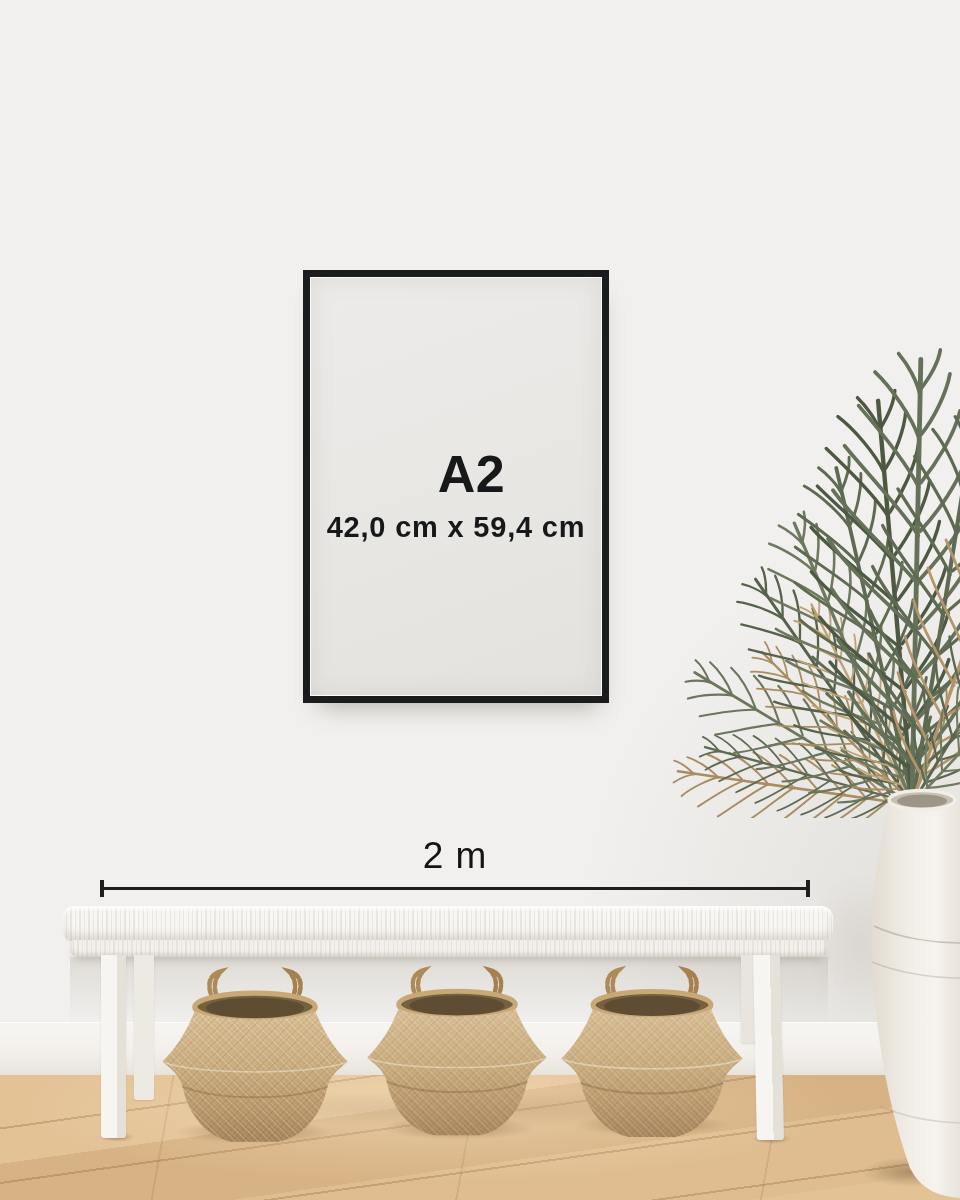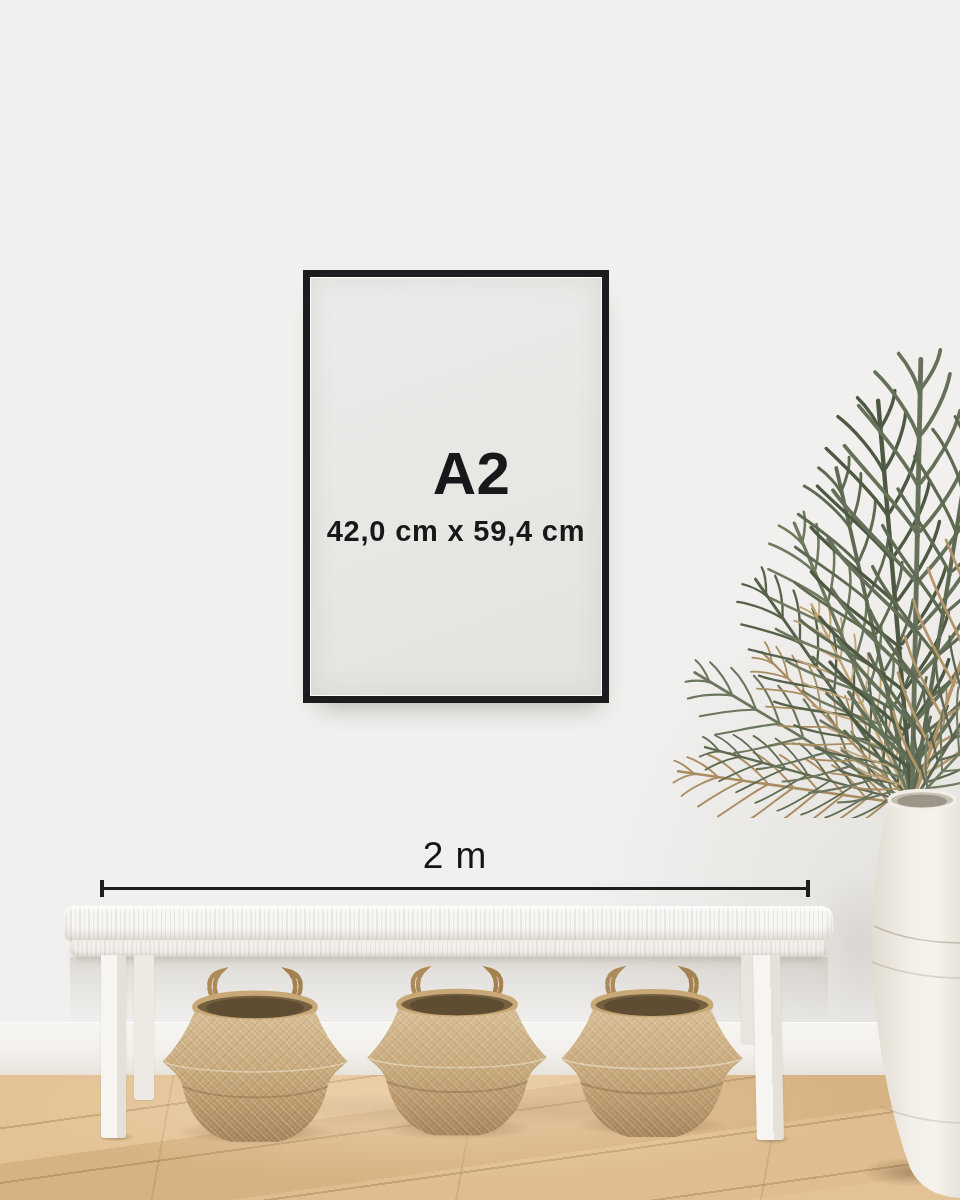--- a/index.html
+++ b/index.html
@@ -25,21 +25,21 @@
 
   
   .frame{position:absolute;left:303px;top:270px;width:306px;height:433px;
     box-sizing:border-box;background:#1a1c1e;padding:7px;
     box-shadow:3px 16px 24px -14px rgba(70,64,56,.40);}
   .poster{width:100%;height:100%;box-sizing:border-box;
     background:linear-gradient(160deg,#edebe9 0%,#e8e6e3 60%,#e4e2df 100%);
     box-shadow:inset 0 0 0 1px rgba(255,255,255,.9),inset 0 0 26px rgba(120,115,108,.14);
     display:flex;flex-direction:column;align-items:center;justify-content:center;
     gap:13px;transform:translateZ(0);padding-top:16px;}
-  .poster-size{font-size:60px;font-weight:700;letter-spacing:0.5px;color:#17181a;line-height:1;margin-left:31px;}
+  .poster-size{font-size:52px;font-weight:700;letter-spacing:0.5px;color:#17181a;line-height:1;margin-left:31px;}
   .poster-dims{font-size:29px;font-weight:700;letter-spacing:0.8px;color:#17181a;line-height:1;}
 
   
   .dimension{position:absolute;left:101px;top:837px;width:708px;height:62px;}
   .dim-label{position:absolute;left:0;right:0;top:0;text-align:center;
     font-size:37px;font-weight:500;letter-spacing:1px;color:#141414;line-height:1;}
   .dim-line{position:absolute;left:0;right:0;top:50px;height:3px;background:#1e1e1e;}
   .dim-tick{position:absolute;top:-7px;width:4px;height:17px;background:#1e1e1e;}
   .dim-tick.left{left:-1px}.dim-tick.right{right:-1px}
 

